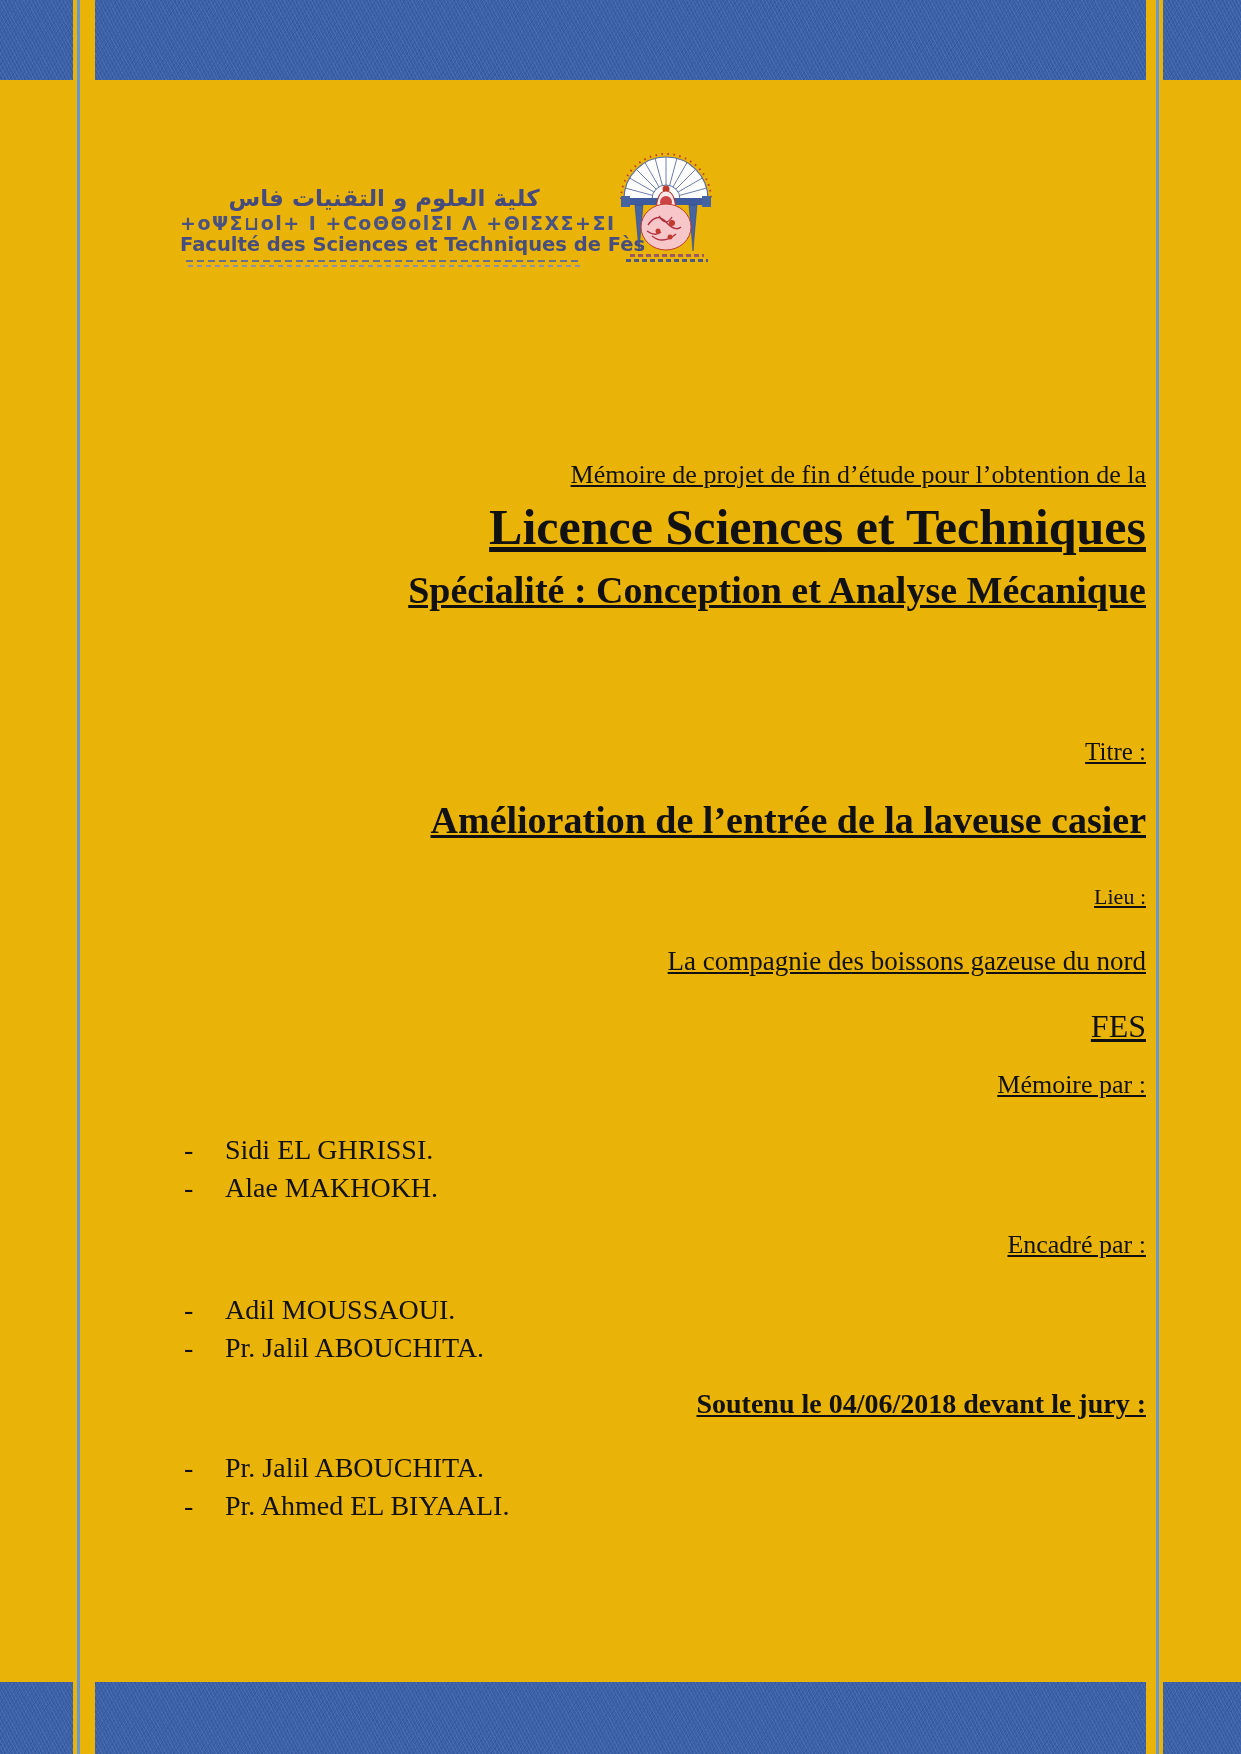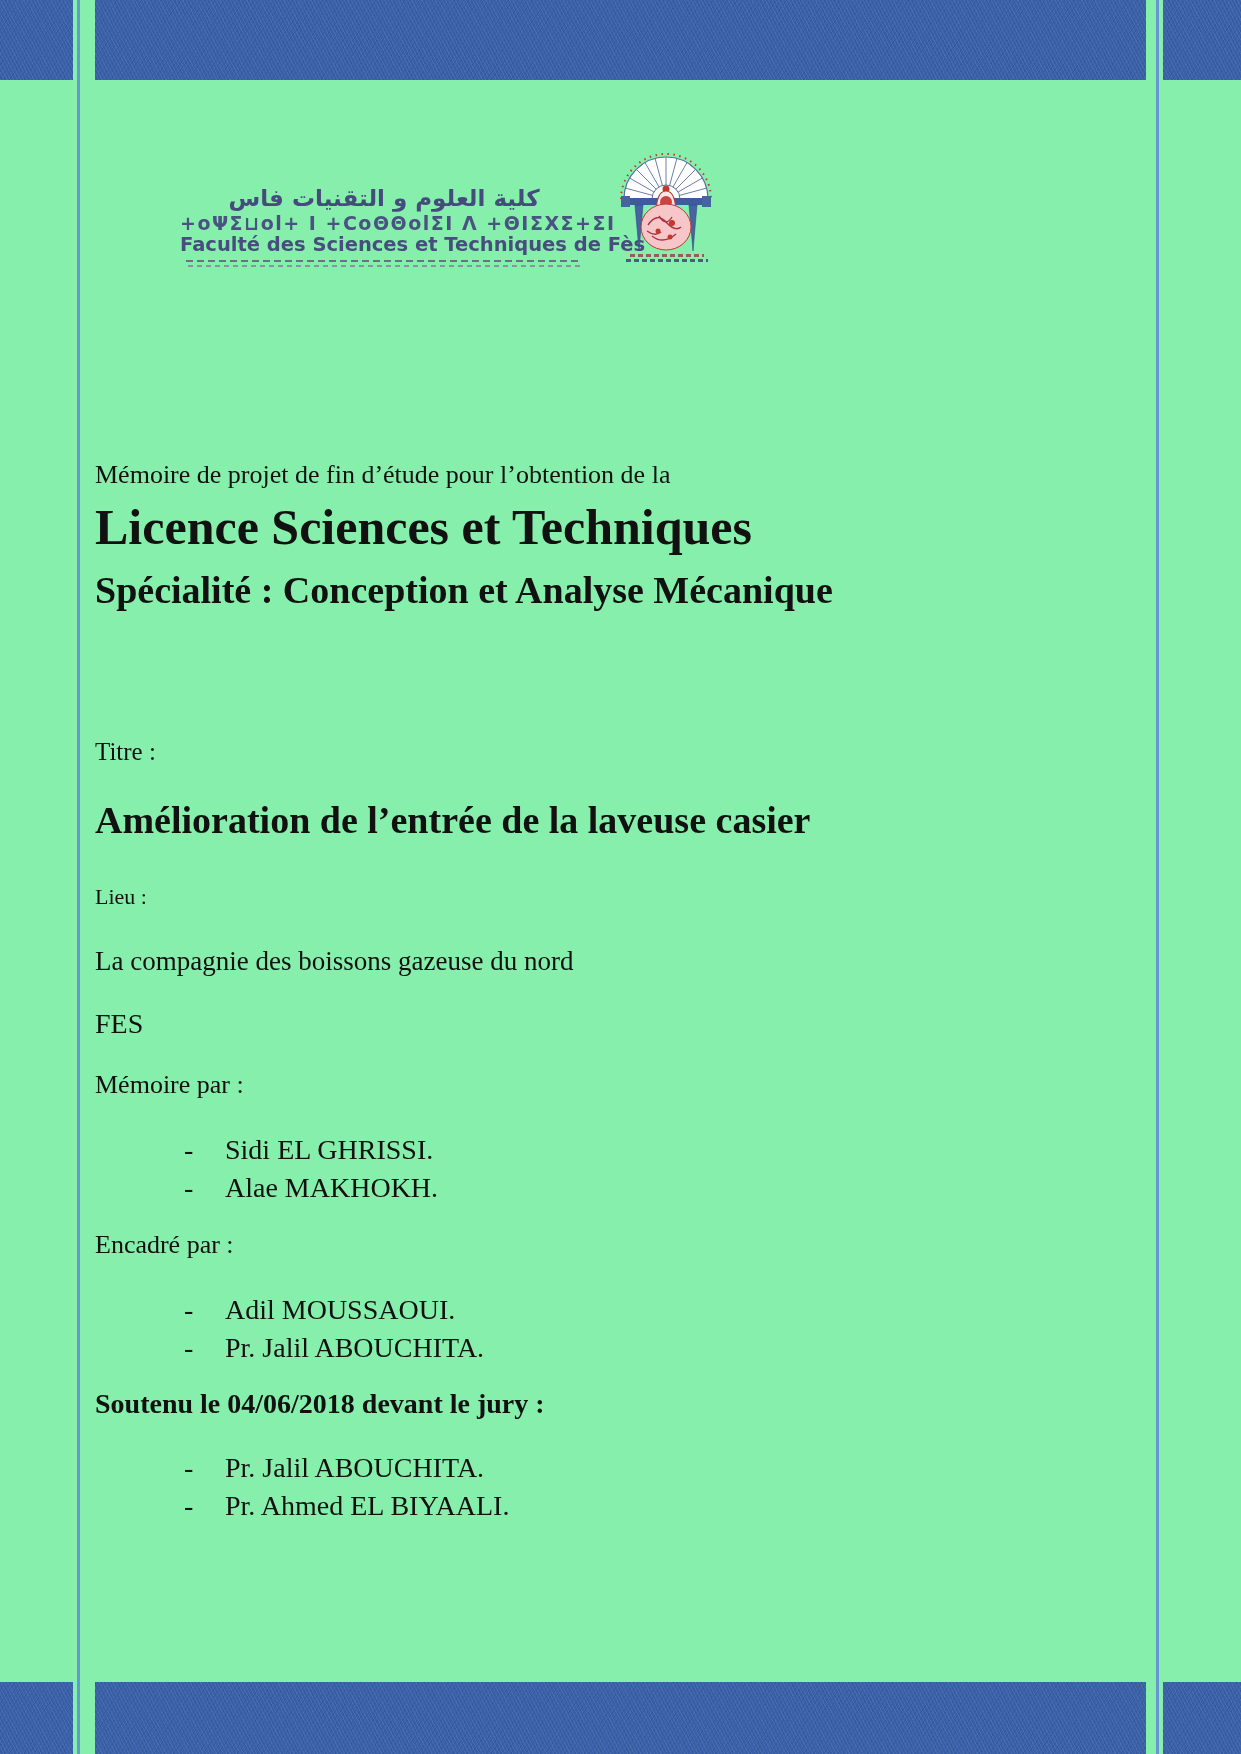--- a/index.html
+++ b/index.html
@@ -1,19 +1,19 @@
 <!DOCTYPE html>
 <html><head>
 <meta charset="utf-8">
 <style>
   html,body{margin:0;padding:0;background:#ffffff;}
   .page{
     position:relative;
     width:1241px;height:1754px;
-    background:#86efac;
+    background:#eab308;
     font-family:"Liberation Serif", serif;
     color:#111;
     overflow:hidden;
   }
   
   .band{
     position:absolute;
     background-color:#3a60a8;
     background-image:
       repeating-linear-gradient(63deg, rgba(255,255,255,.08) 0 1px, transparent 1px 3px),
@@ -55,29 +55,29 @@
 
   
   .emblem{position:absolute;left:620px;top:139px;width:92px;height:112px;}
   .emblem-micro{position:absolute;height:3px;
     background-image:repeating-linear-gradient(90deg,#9a5a62 0 5px,transparent 5px 8px);}
   .emblem-micro.l1{left:630px;top:254px;width:74px;}
   .emblem-micro.l2{left:626px;top:259px;width:82px;
     background-image:repeating-linear-gradient(90deg,#4f5a7e 0 5px,transparent 5px 8px);}
 
   
-  .cline{position:absolute;left:95px;width:1051px;text-align:left;white-space:nowrap;}
+  .cline{position:absolute;left:95px;width:1051px;text-align:right;white-space:nowrap;text-decoration:underline;}
   .intro{top:460px;font-size:26px;}
   .degree{top:498px;font-size:50px;font-weight:bold;}
   .specialty{top:568px;font-size:38px;font-weight:bold;}
   .titre-label{top:738px;font-size:25px;}
   .main-title{top:798px;font-size:38px;font-weight:bold;}
   .lieu-label{top:884px;font-size:22px;}
   .company{top:946px;font-size:27px;}
-  .city{top:1008px;font-size:28px;}
+  .city{top:1008px;font-size:32px;}
   .presente{top:1070px;font-size:26px;}
   .encadre{top:1230px;font-size:26px;}
   .soutenu{top:1388px;font-size:28px;font-weight:bold;}
 
   .dlist{position:absolute;left:184px;font-size:28px;}
   .dlist .row{display:flex;height:38px;align-items:flex-start;line-height:1.15;}
   .dlist .dash{width:41px;}
   .list-presenters{top:1134px;}
   .list-supervisors{top:1294px;}
   .list-jury{top:1452px;}

